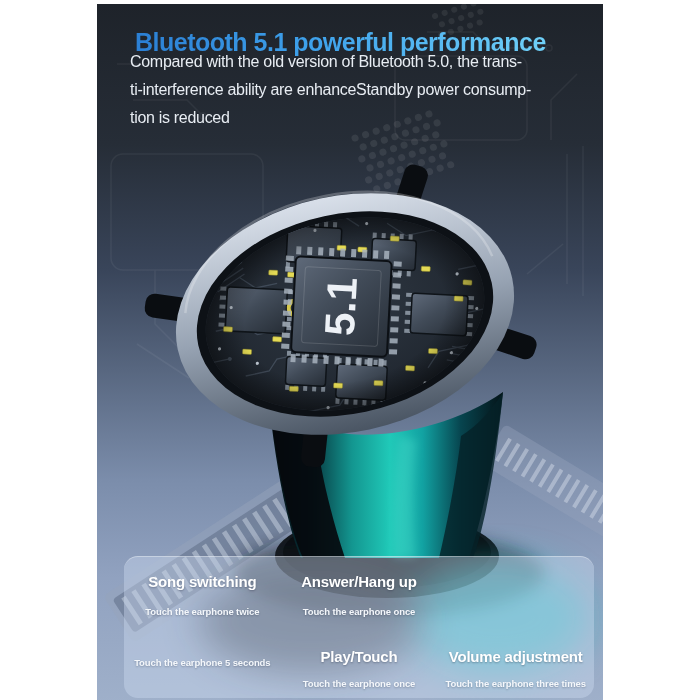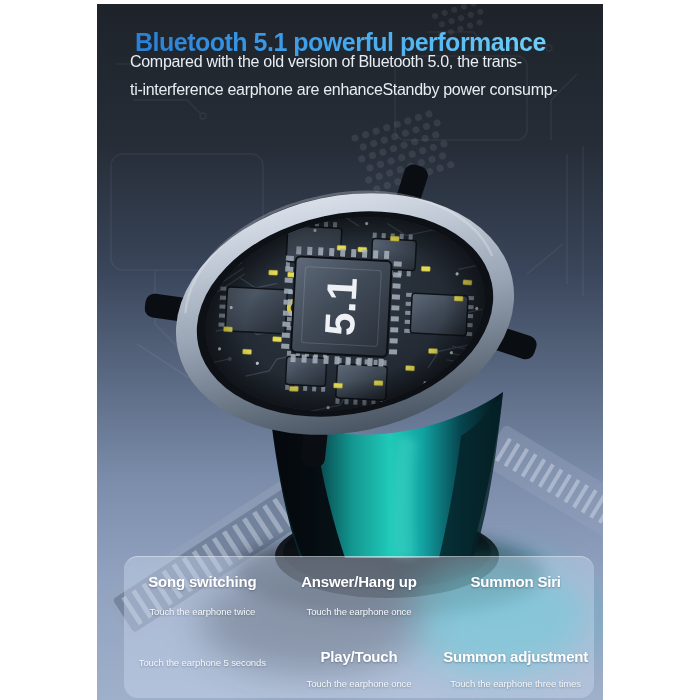--- a/index.html
+++ b/index.html
@@ -20,21 +20,21 @@
 
   .panel{position:absolute;left:27px;top:552px;width:470px;height:142px;z-index:3;
          background:rgba(206,220,240,0.42);border-top:1px solid rgba(255,255,255,0.35);
          border-radius:14px;box-sizing:border-box;}
   .feature-row{display:grid;grid-template-columns:repeat(3,1fr);text-align:center;}
   .feature-row.row1{height:78px;}
   .cell{padding-top:14px;}
   .row2 .cell{padding-top:11px;}
   .ft{font-size:15px;line-height:21px;font-weight:700;letter-spacing:-0.2px;color:#ffffff;
       text-shadow:0 1px 2px rgba(25,35,55,0.35);}
-  .fd{margin-top:13px;font-size:9.5px;line-height:14px;font-weight:400;letter-spacing:-0.1px;
+  .fd{margin-top:13px;font-size:9.5px;line-height:14px;font-weight:700;letter-spacing:-0.1px;
       color:#f4f7fb;text-shadow:0 1px 2px rgba(25,35,55,0.3);}
   .row2 .fd{margin-top:10px;}
 </style>
 </head>
 <body>
 
 <div class="page">
   <div class="poster">
 
     <svg class="scene" viewBox="0 0 506 700">
@@ -252,46 +252,46 @@
 
           <ellipse rx="141" ry="94" fill="url(#pcbv)"></ellipse>
         </g>
       </g>
     </svg>
 
     <h1 class="title">Bluetooth 5.1 powerful performance</h1>
 
     <div class="desc">
       <div>Compared with the old version of Bluetooth 5.0, the trans-</div>
-      <div>ti-interference earphone are enhanceStandby power consump-</div>
+      <div>ti-interference ability are enhanceStandby power consump-</div>
+      <div>tion is reduced</div>
     </div>
 
     <div class="panel">
       <div class="feature-row row1">
         <div class="cell">
           <div class="ft">Song switching</div>
           <div class="fd">Touch the earphone twice</div>
         </div>
         <div class="cell">
           <div class="ft">Answer/Hang up</div>
           <div class="fd">Touch the earphone once</div>
         </div>
         <div class="cell">
-          <div class="ft">Summon Siri</div>
         </div>
       </div>
       <div class="feature-row row2">
         <div class="cell">
           <div class="fd">Touch the earphone 5 seconds</div>
         </div>
         <div class="cell">
           <div class="ft">Play/Touch</div>
           <div class="fd">Touch the earphone once</div>
         </div>
         <div class="cell">
-          <div class="ft">Summon adjustment</div>
+          <div class="ft">Volume adjustment</div>
           <div class="fd">Touch the earphone three times</div>
         </div>
       </div>
     </div>
 
   </div>
 </div>
 
 </body></html>

